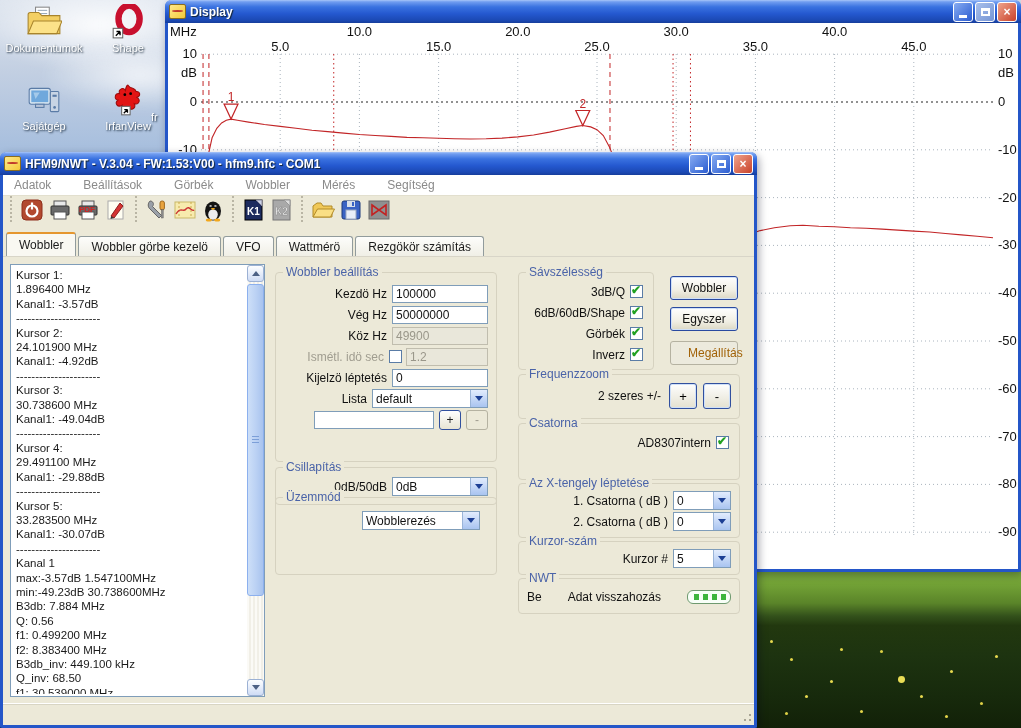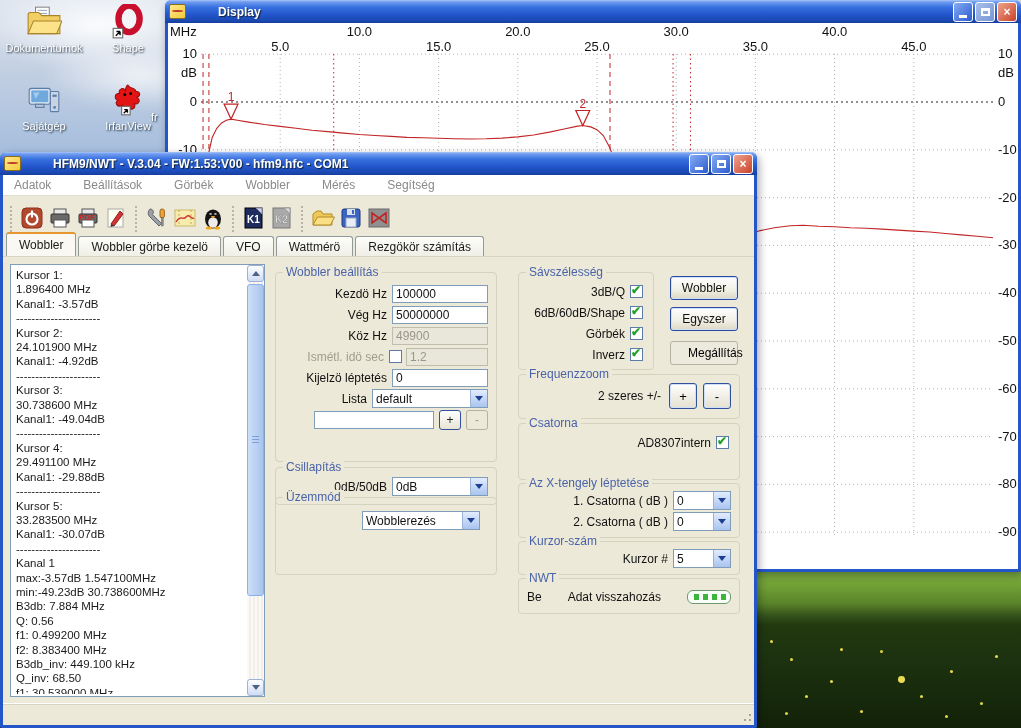--- a/index.html
+++ b/index.html
@@ -18,21 +18,21 @@
     130px 38px 0 2px #e9dd55,175px 75px 0 #e2d449,15px 72px 0 #dccf45,225px 15px 0 #e6d94f,70px 8px 0 #e2d449;}
   .desk-icons{position:absolute;left:2px;top:4px;width:168px;display:grid;grid-template-columns:84px 84px;grid-auto-rows:78px;}
   .dicon{display:flex;flex-direction:column;align-items:center;justify-content:flex-start;cursor:default;}
   .dicon .dimg{width:36px;height:36px;}
   .dicon .dlabel{margin-top:2px;font-size:11px;color:#fff;text-shadow:1px 1px 2px #123;text-align:center;line-height:12px;}
   .partial-label{position:absolute;left:151px;top:111px;font-size:11px;color:#fff;text-shadow:1px 1px 2px #123;z-index:1;}
   
   .xp-window{position:absolute;border:3px solid #2456c8;border-top:none;border-radius:7px 7px 2px 2px;
     box-shadow:2px 3px 8px rgba(0,0,30,.35);background:#ece9d8;box-sizing:border-box;}
   .titlebar{height:23px;margin:0 -3px;border-radius:6px 6px 0 0;display:flex;align-items:center;padding:0 4px;
-    background:linear-gradient(180deg,#a9c6f8 0%,#719df0 8%,#3a72e0 30%,#2458cf 60%,#1b49b4 88%,#163d9b 100%);gap:28px;}
+    background:linear-gradient(180deg,#a9c6f8 0%,#719df0 8%,#3a72e0 30%,#2458cf 60%,#1b49b4 88%,#163d9b 100%);}
   .title-icon{width:15px;height:13px;background:linear-gradient(135deg,#ffe98a,#f3c93a);border:1px solid #8a6d1f;
     border-radius:2px;margin-right:4px;position:relative;flex:0 0 auto;}
   .title-icon::after{content:"";position:absolute;left:2px;right:2px;top:5px;border-top:2px solid #c0392b;border-radius:50%;}
   .titletext{color:#fff;font-weight:bold;font-size:12px;text-shadow:1px 1px 1px #123;white-space:nowrap;
     overflow:hidden;flex:1;}
   .winbtns{display:flex;gap:2px;}
   .wbtn{width:20px;height:20px;border:1px solid #fff;border-radius:3px;display:flex;align-items:center;justify-content:center;
     color:#fff;font-size:12px;font-weight:bold;box-sizing:border-box;
     background:linear-gradient(135deg,#86abf2,#2b5cd0);}
   .wbtn.dim{background:linear-gradient(135deg,#a9bfea,#7595d6);}
@@ -40,21 +40,21 @@
   .wbtn .minbar{width:8px;height:3px;background:#fff;margin-top:9px;}
   .wbtn .maxbox{width:9px;height:8px;border:2px solid #fff;border-top-width:3px;box-sizing:border-box;}
   
   #display-win{left:165px;top:0;width:856px;height:572px;z-index:2;}
   #display-client{position:absolute;left:0;top:23px;right:0;bottom:0;background:#fff;overflow:hidden;}
   #chart-svg{display:block;font-family:"Liberation Sans",sans-serif;}
   
   #app-win{left:0;top:152px;width:757px;height:576px;z-index:3;display:flex;flex-direction:column;}
   .menubar{height:20px;display:flex;align-items:center;padding:0 4px;gap:18px;background:#ffffff;border-bottom:1px solid #e2dfce;}
   .menu-item{font-size:12px;color:#8a8a8a;padding:2px 7px;}
-  .toolbar{height:36px;display:flex;align-items:flex-end;background:#ece9d8;padding:0 2px;}
+  .toolbar{height:36px;display:flex;align-items:flex-start;background:#ece9d8;padding:0 2px;}
   .tb-sep{width:1px;height:26px;border-left:2px dotted #b9b5a4;margin:0 5px;}
   .tb-btn{width:28px;height:28px;display:flex;align-items:center;justify-content:center;border-radius:3px;}
   .tb-btn svg{width:24px;height:24px;}
   .tabs{height:24px;display:flex;align-items:flex-end;padding-left:3px;background:#ece9d8;}
   .tab{font-size:12px;color:#1a1a1a;background:linear-gradient(180deg,#fdfdfb,#f0efe6);
     border:1px solid #919b9c;border-bottom:none;border-radius:3px 3px 0 0;padding:3px 12px 3px 12px;margin-right:2px;height:20px;box-sizing:border-box;}
   .tab.active{background:#f9f8f2;border-top:2px solid #e5962e;height:24px;padding-top:4px;font-weight:normal;z-index:1;}
   .panel{position:relative;flex:1;background:#ece9d8;border-top:1px solid #d8d5c8;}
   
   .listbox{position:absolute;left:7px;top:7px;width:255px;height:433px;background:#fff;
@@ -87,21 +87,21 @@
     background:linear-gradient(180deg,#e2ecfd,#a9c4f0);}
   .cbarrow::after{content:"";width:0;height:0;border-left:4px solid transparent;border-right:4px solid transparent;border-top:5px solid #1c3f94;}
   .xp-check{width:13px;height:13px;border:1px solid #5a7ca6;background:#fff;box-sizing:border-box;position:relative;flex:0 0 auto;}
   .xp-check.checked::after{content:"\2714";position:absolute;left:0px;top:-3px;font-size:12px;color:#21a121;font-weight:bold;}
   .mini-btn{width:22px;height:20px;margin-left:5px;border:1px solid #31509e;border-radius:3px;font-size:12px;
     background:linear-gradient(180deg,#fefefe,#e8e5d4);font-family:"Liberation Sans",sans-serif;color:#222;padding:0;}
   .mini-btn.dis{border-color:#b5b2a1;color:#a09d90;background:#ece9d8;}
   .xp-btn{position:absolute;width:68px;height:24px;border:1px solid #2a4aa0;border-radius:3px;font-size:12px;color:#111;
     background:linear-gradient(180deg,#fefefe,#f1efe4 60%,#dcd8c4);font-family:"Liberation Sans",sans-serif;
     box-shadow:inset 0 0 0 1px #cfe0f8;}
-  .xp-btn.dis{border-color:#b5b2a1;color:#000000;background:#eceadd;box-shadow:none;padding-left:17px;}
+  .xp-btn.dis{border-color:#b5b2a1;color:#a16207;background:#eceadd;box-shadow:none;padding-left:17px;}
   .crow{display:flex;align-items:center;justify-content:flex-end;height:21px;gap:5px;padding-right:10px;}
   .crow .clabel{font-size:12px;color:#111;white-space:nowrap;}
   .zoom-btn{width:28px;height:26px;border:1px solid #31509e;border-radius:3px;background:linear-gradient(180deg,#fefefe,#e4e1d0);
     font-size:13px;font-family:"Liberation Sans",sans-serif;box-shadow:inset 0 0 0 1px #cfe0f8;margin-left:6px;}
   .nwt-led{width:42px;height:12px;border:1px solid #6f9a6f;border-radius:6px;background:#f8fff8;flex:0 0 auto;
     background-image:repeating-linear-gradient(90deg,transparent 0 4px,#3db53d 4px 9px);background-size:38px 6px;
     background-position:2px 3px;background-repeat:no-repeat;}
   .statusbar{height:22px;background:#ece9d8;box-shadow:inset 0 1px 0 #fff,inset 0 2px 0 #d8d5c4;position:relative;}
   .grip{position:absolute;right:2px;bottom:3px;width:12px;height:12px;
     background:radial-gradient(circle 1.5px at 10px 10px,#a8a494 95%,transparent),

